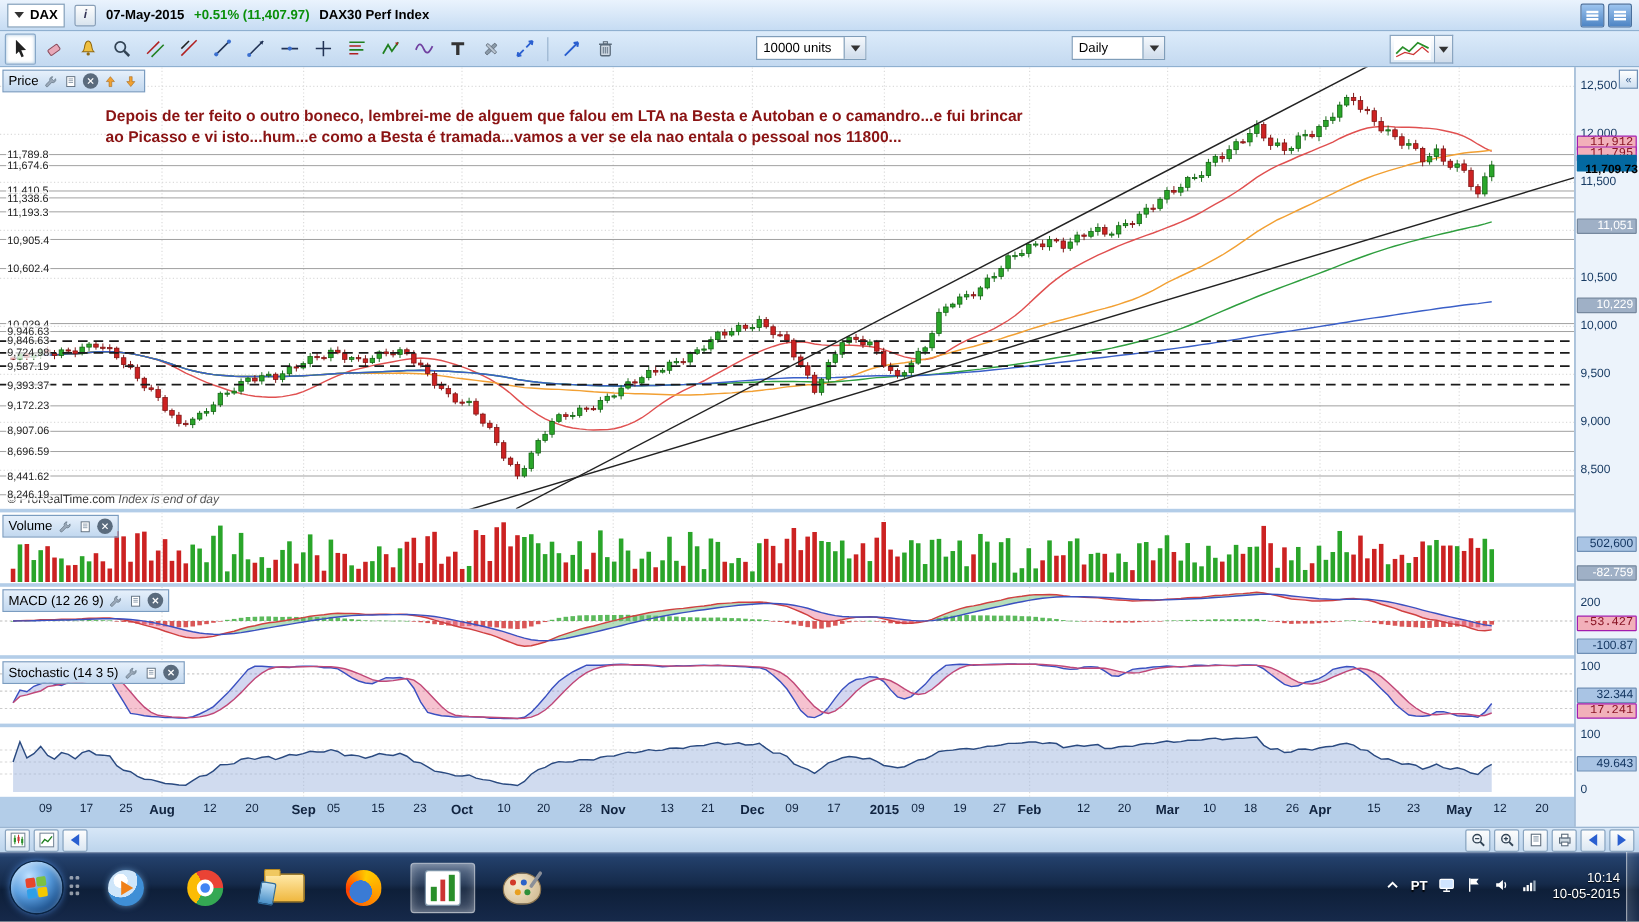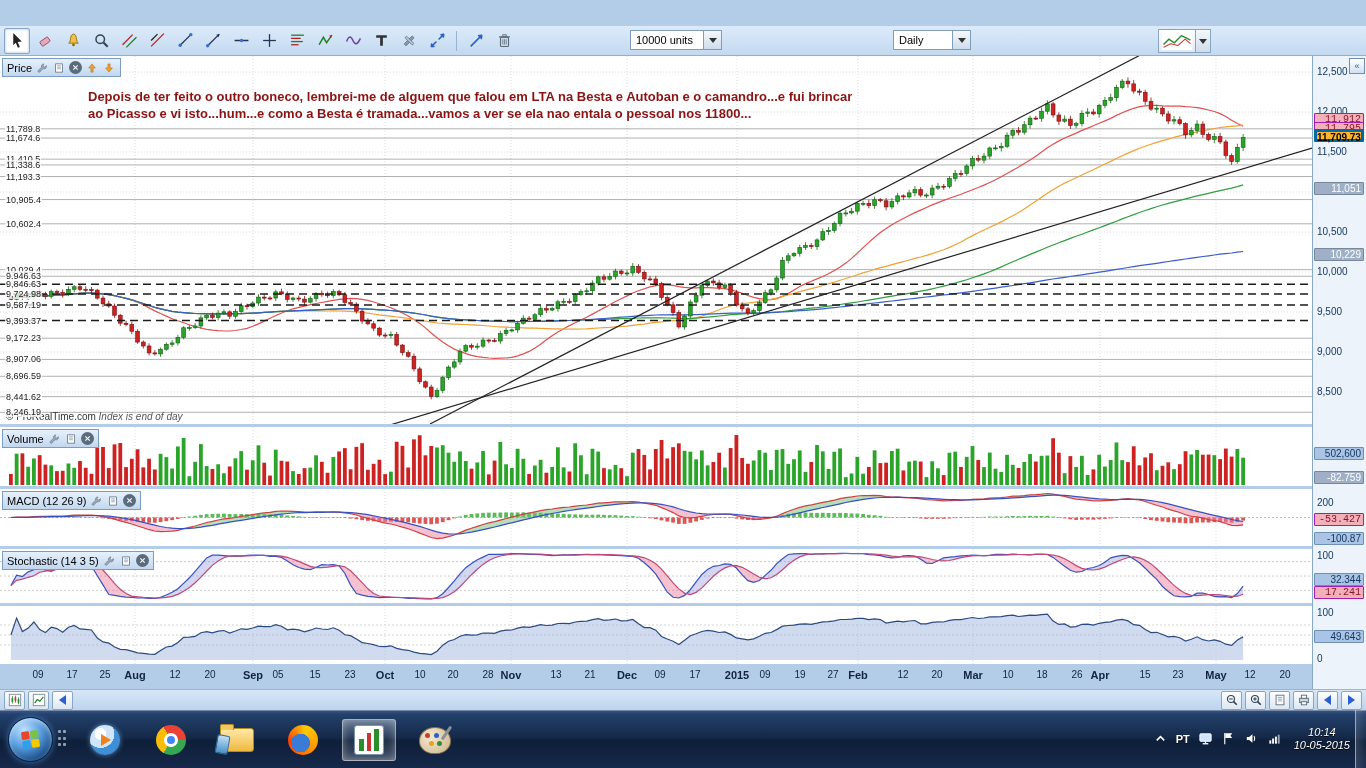--- a/index.html
+++ b/index.html
@@ -56,21 +56,21 @@
   .annot{position:absolute;left:88px;top:32px;width:775px;font-size:13px;font-weight:bold;
     color:#8a1313;line-height:17px;z-index:5;}
   .copyright{position:absolute;left:6px;bottom:2px;font-size:10px;color:#333;z-index:4;}
   .copyright i{color:#555;}
   
   .axis{position:absolute;left:1312px;top:56px;width:54px;height:633px;background:#ecf3fb;
     border-left:1px solid #88a8c8;font-size:10px;color:#173a63;}
   .axis .tick{position:absolute;left:4px;white-space:nowrap;}
   .vbox{position:absolute;left:1px;width:50px;height:13px;box-sizing:border-box;font-size:10px;
     line-height:12px;text-align:right;padding-right:2px;border-radius:1px;white-space:nowrap;}
-  .vbox.orange{background:#ffb52e;border:3px solid #0369a1;color:#000;font-weight:bold;}
+  .vbox.orange{background:#ffb52e;border:7px solid #0369a1;color:#000;font-weight:bold;}
   .vbox.blue{background:#a9c4e4;border:1px solid #6f8fb5;color:#12345f;}
   .vbox.red{background:#f2b0ba;border:1px solid #a21caf;color:#8a1525;font-family:Liberation Mono, monospace;}
   .vbox.gray{background:#9fb0c6;border:1px solid #76889e;color:#fff;}
   .axis-collapse{position:absolute;right:2px;top:2px;width:14px;height:14px;border:1px solid #6f8fb5;
     background:linear-gradient(#fff,#cfe0f2);font-size:9px;color:#335a8a;display:flex;
     align-items:center;justify-content:center;}
   
   .xaxis{position:absolute;left:0;top:664px;width:1040px;height:25px;}
   .xtick{position:absolute;top:5px;font-size:10px;color:#10233f;transform:translateX(-50%);}
   .xtick.bold{font-weight:bold;font-size:11px;}
@@ -126,21 +126,21 @@
   .icon-paint{width:30px;height:25px;border-radius:50% 50% 46% 46%;position:relative;
     background:radial-gradient(circle at 35% 35%,#f5ead0,#cbb389);border:1px solid #8a7450;}
   .icon-paint::before{content:"";position:absolute;left:5px;top:5px;width:5px;height:5px;border-radius:50%;
     background:#d23a2a;box-shadow:9px 0 0 #2a62c8,4px 8px 0 #e8a020,12px 8px 0 #2f8f3a;}
   .icon-paint::after{content:"";position:absolute;right:2px;top:-3px;width:3px;height:16px;
     background:#8a8f98;transform:rotate(35deg);border-radius:2px;}
   .tray{position:absolute;right:16px;top:0;height:58px;display:flex;align-items:center;gap:8px;
     color:#fff;font-size:11px;}
   .tray svg{width:15px;height:15px;}
   .tray-lang{font-weight:bold;text-shadow:0 1px 1px #000;}
-  .tray-clock{text-align:center;line-height:13px;text-shadow:0 1px 1px #000;margin-left:4px;font-style:italic;}
+  .tray-clock{text-align:right;line-height:13px;text-shadow:0 1px 1px #000;margin-left:4px;}
   .show-desktop{position:absolute;right:0;top:0;width:11px;height:58px;box-sizing:border-box;
     border-left:1px solid rgba(255,255,255,.55);
     background:linear-gradient(90deg,rgba(255,255,255,.14),rgba(255,255,255,.03));}
   .defs{position:absolute;width:0;height:0;overflow:hidden;}
 </style>
 </head>
 <body>
 
 <svg class="defs" aria-hidden="true">
   <defs>
@@ -283,20 +283,38 @@
         <rect x="11.5" y="4" width="2" height="9.5" fill="#9aaabb"></rect>
       </symbol>
     <symbol id="sym-chevup" viewBox="0 0 16 16">
         <path d="M4 10 L8 6 L12 10" fill="none" stroke="#fff" stroke-width="1.6"></path>
       </symbol>
   </defs>
 </svg>
 
 <div id="app">
 
+  <div class="titlebar">
+    <div class="combo">
+      <span class="tri-dn"></span>
+      <span>DAX</span>
+    </div>
+    <div class="info-btn">i</div>
+    <span class="title-date">07-May-2015</span>
+    <span class="title-change">+0.51% (11,407.97)</span>
+    <span class="title-name">DAX30 Perf Index</span>
+    <div class="win-buttons">
+      <div class="winbtn">
+          <span></span>
+        </div>
+      <div class="winbtn">
+          <span></span>
+        </div>
+    </div>
+  </div>
 
   <div class="toolbar">
     <div id="tools-row" style="display:flex;align-items:center;gap:2px;">
         <div class="tool selected">
           <svg viewBox="0 0 16 16">
             <use href="#sym-cursor"></use>
           </svg>
         </div>
         <div class="tool">
           <svg viewBox="0 0 16 16">

